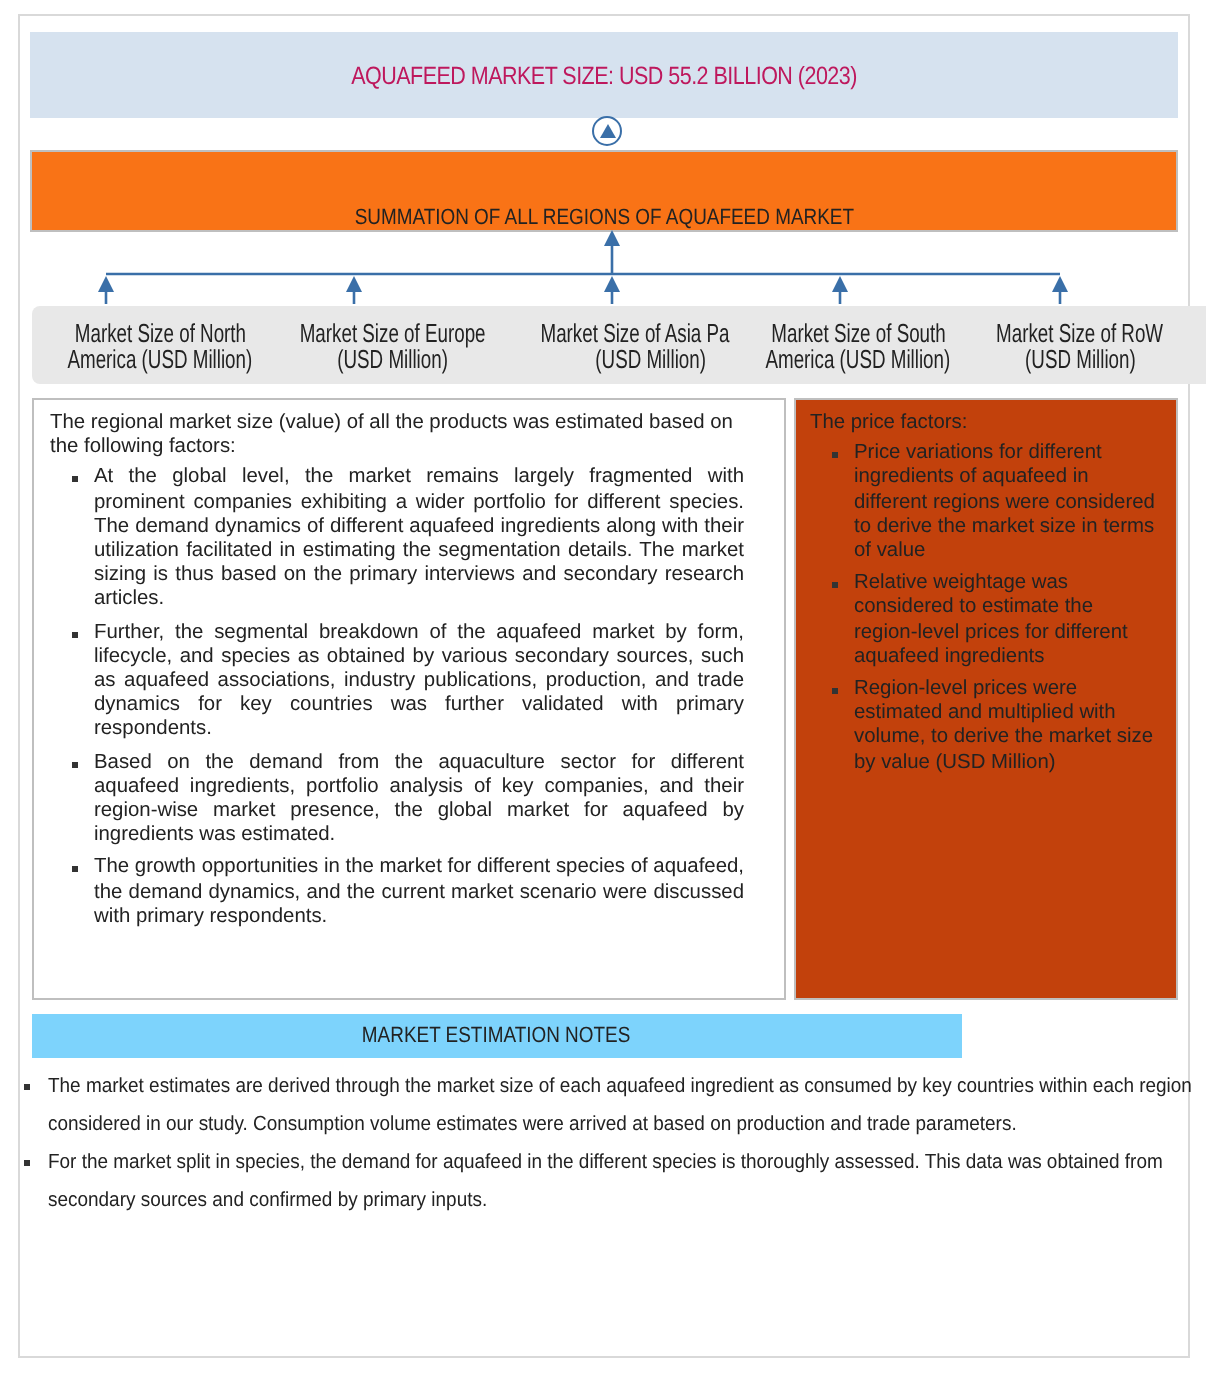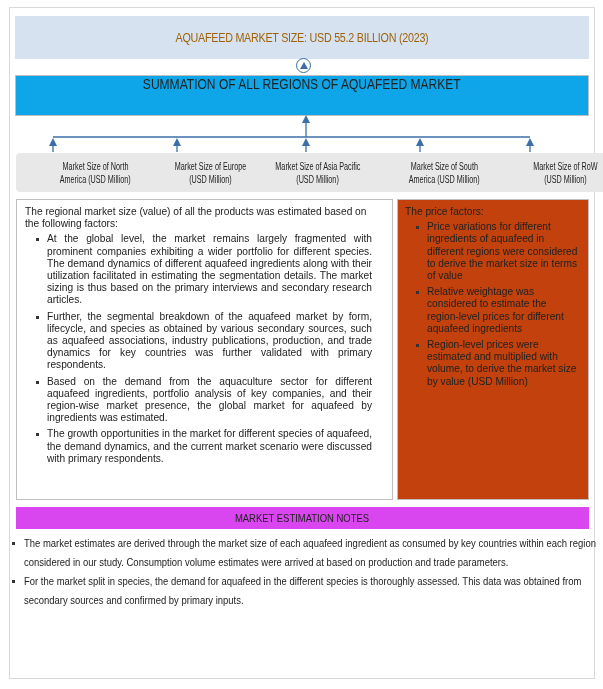--- a/index.html
+++ b/index.html
@@ -7,46 +7,46 @@
     body { font-family: "Liberation Sans", sans-serif; color: #222222; position: relative; }
 
     .frame {
       position: absolute; left: 9px; top: 7px; width: 586px; height: 672px;
       border: 1px solid #d9d9d9; background: #ffffff;
     }
     .title-bar {
       position: absolute; left: 15px; top: 16px; width: 574px; height: 43px;
       background: #d6e2ef; display: flex; align-items: center; justify-content: center;
       font-family: "Liberation Sans Narrow", "Liberation Sans", sans-serif;
-      font-size: 12.5px; letter-spacing: -0.3px; color: #a16207;
+      font-size: 12.5px; letter-spacing: -0.3px; color: #be185d;
       transform-origin: center;
     }
     .title-bar span { display: inline-block; transform: scaleX(0.86); }
     .up-circle {
       position: absolute; left: 296px; top: 58px; width: 15px; height: 15px;
       border: 1.5px solid #3a6fa8; border-radius: 50%; background: #fff;
       display: flex; align-items: center; justify-content: center;
     }
     .up-circle svg { display: block; }
     .sum-box {
       position: absolute; left: 15px; top: 75px; width: 574px; height: 41px;
-      border: 1px solid #bfbfbf; background: #0ea5e9;
-      display: flex; align-items: flex-start; justify-content: center;
-      font-size: 14px; color: #222;
+      border: 1px solid #bfbfbf; background: #f97316;
+      display: flex; align-items: flex-end; justify-content: center;
+      font-size: 11px; color: #222;
     }
     .sum-box span { display: inline-block; transform: scaleX(0.86); }
 
     .connector { position: absolute; left: 0; top: 112px; width: 603px; height: 42px; pointer-events: none; }
 
     .region-row { position: absolute; left: 16px; top: 153px; width: 573px; height: 39px; }
     .region {
       position: absolute; top: 0; height: 39px; width: 128px;
       background: #e8e8e8; border-radius: 4px;
-      display: flex; align-items: center; justify-content: flex-end; text-align: center;
-      font-size: 10px; line-height: 13px; color: #222;
+      display: flex; align-items: center; justify-content: flex-start; text-align: center;
+      font-size: 13px; line-height: 13px; color: #222;
     }
     .region span { display: inline-block; transform: scaleX(0.85); white-space: nowrap; }
 
     .left-panel {
       position: absolute; left: 16px; top: 199px; width: 377px; height: 301px;
       border: 1px solid #bfbfbf; background: #fff; padding: 6px 20px 0 8px;
       font-size: 10.2px; line-height: 12.2px; color: #222;
     }
     .right-panel {
       position: absolute; left: 397px; top: 199px; width: 192px; height: 301px;
@@ -55,22 +55,22 @@
     }
     .panel-intro { margin-bottom: 3px; }
     ul.bullets { list-style: none; padding-left: 11px; }
     ul.bullets li { position: relative; padding-left: 11px; margin-bottom: 4px; text-align: justify; }
     ul.bullets li::before {
       content: ""; position: absolute; left: 0; top: 5px; width: 3px; height: 3px; background: #333;
     }
     .right-panel ul.bullets li { text-align: left; }
 
     .notes-header {
-      position: absolute; left: 16px; top: 507px; width: 573px; height: 22px;
-      background: #d946ef; display: flex; align-items: center; justify-content: center;
+      position: absolute; left: 16px; top: 507px; width: 465px; height: 22px;
+      background: #7dd3fc; display: flex; align-items: center; justify-content: center;
       font-size: 11px; color: #222;
     }
     .notes-header span { display: inline-block; transform: scaleX(0.86); }
     .notes {
       position: absolute; left: 12px; top: 534px; width: 572px;
       font-size: 10.2px; line-height: 19px; color: #222;
     }
     .notes ul { list-style: none; padding-left: 0; }
     .notes li { position: relative; padding-left: 12px; margin-bottom: 0; }
     .notes li::before {

